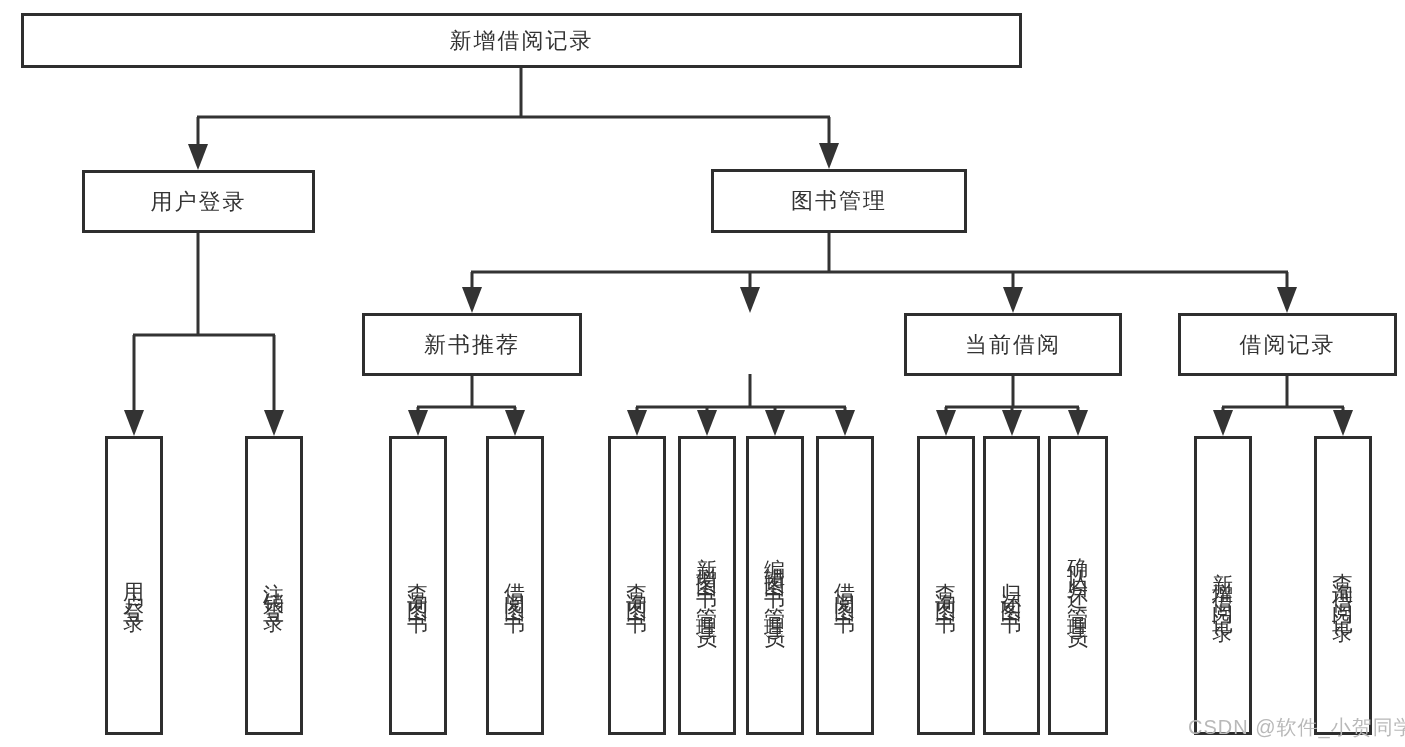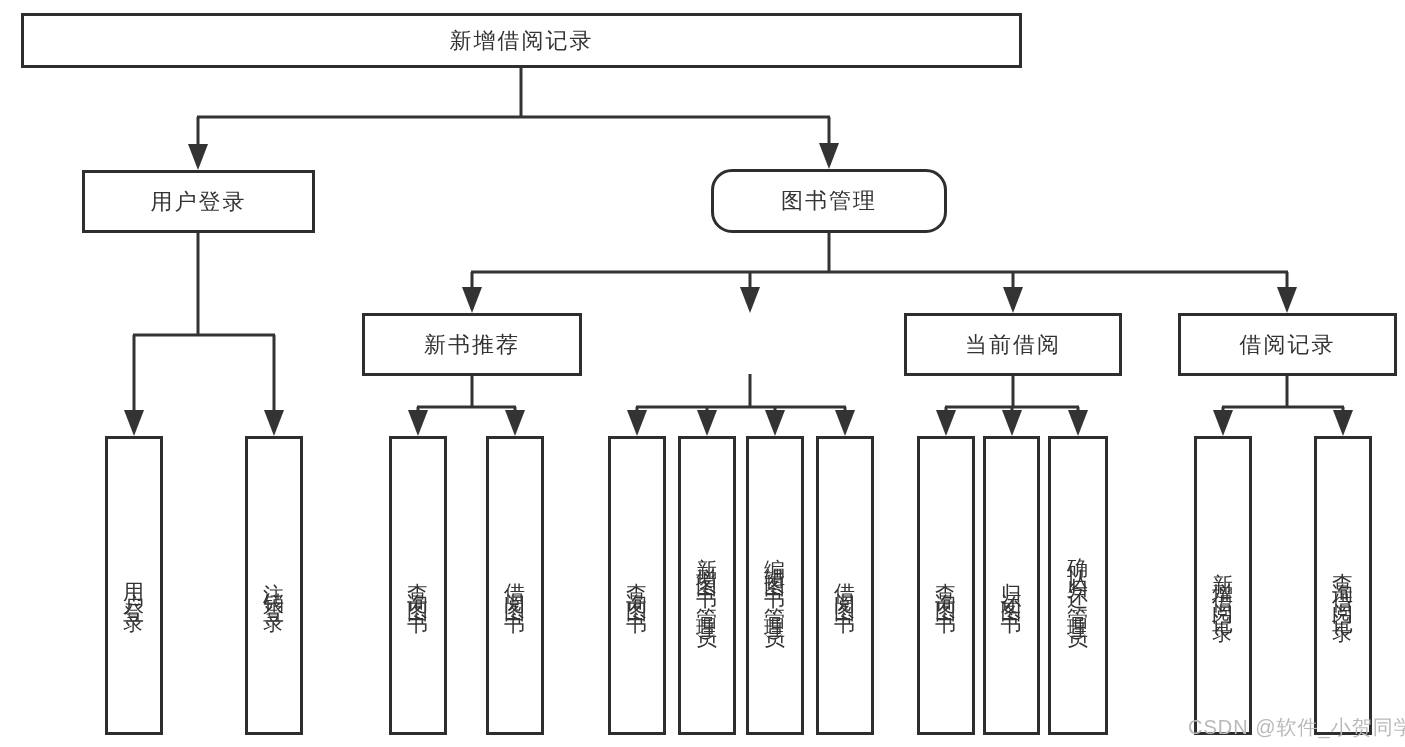--- a/index.html
+++ b/index.html
@@ -17,21 +17,21 @@
   }
   .h-node{font-size:22px;letter-spacing:2px;white-space:nowrap;}
   .v-node span{
     writing-mode:vertical-rl;
     font-size:21px;line-height:1;letter-spacing:10px;
     white-space:nowrap;
   }
   
   .n-root {left:21px;  top:13px;  width:1001px;height:55px;}
   .n-l2-a {left:82px;  top:170px; width:233px; height:63px;}
-  .n-l2-b {left:711px; top:169px; width:236px; height:64px;border-radius:21px;}
+  .n-l2-b {left:711px; top:169px; width:256px; height:64px;}
   .n-l3-a {left:362px; top:313px; width:220px; height:63px;}
   .n-l3-b {left:637px; top:313px; width:226px; height:63px;}
   .n-l3-c {left:904px; top:313px; width:218px; height:63px;}
   .n-l3-d {left:1178px;top:313px; width:219px; height:63px;}
   .leaf   {top:436px; height:299px; width:58px;}
   .n-g1-1{left:105px;} .n-g1-2{left:245px;}
   .n-g2-1{left:389px;} .n-g2-2{left:486px;}
   .n-g3-1{left:608px;} .n-g3-2{left:678px;} .n-g3-3{left:746px;} .n-g3-4{left:816px;}
   .n-g4-1{left:917px;} .n-g4-2{left:983px;width:57px;} .n-g4-3{left:1048px;width:60px;}
   .n-g5-1{left:1194px;} .n-g5-2{left:1314px;}

